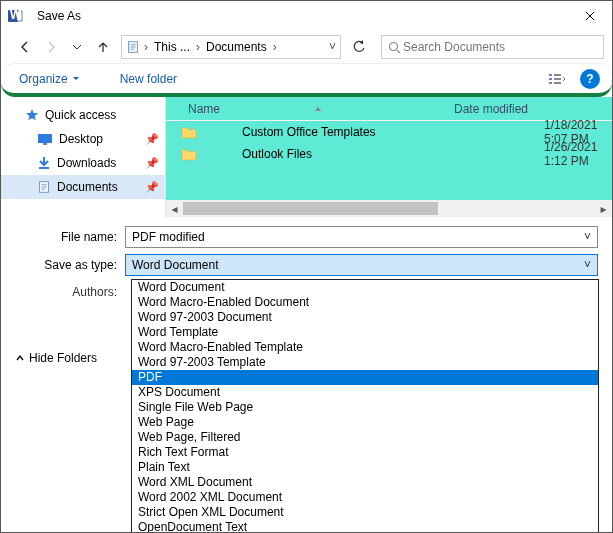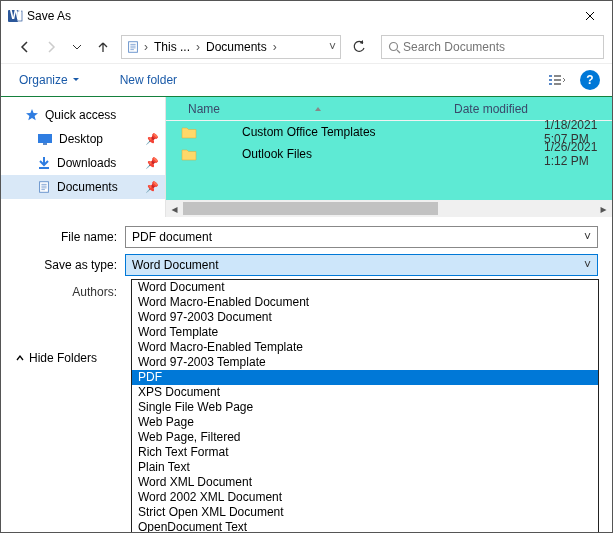--- a/index.html
+++ b/index.html
@@ -1,30 +1,30 @@
 <!DOCTYPE html>
 <html><head>
 <meta charset="utf-8">
 <style>
   * { box-sizing: border-box; font-family: "Segoe UI", Arial, sans-serif; font-size: 12px; }
   body { margin: 0; width: 613px; height: 533px; background: #fff; }
   .window { width: 613px; height: 533px; border: 1px solid #555; position: relative; background: #fff; overflow: hidden; }
   .titlebar { height: 30px; display: flex; align-items: center; padding: 0 0 0 6px; }
-  .titlebar .title { margin-left: 4px; color: #000; }
+  .titlebar .title { margin-left: 14px; color: #000; }
   .close-btn { width: 45px; height: 30px; display: flex; align-items: center; justify-content: center; margin-left: auto; }
   .navbar { height: 32px; display: flex; align-items: center; padding: 4px 8px 4px 12px; gap: 2px; }
   .nav-btn { width: 24px; height: 24px; display: flex; align-items: center; justify-content: center; color: #333; }
   .nav-btn.disabled { color: #bbb; }
   .path-box { flex: 0 0 auto; display: flex; align-items: center; height: 24px; border: 1px solid #ccc; margin: 0 4px; padding: 0 4px; width: 220px; }
   .path-box .crumb { padding: 0 2px; white-space: nowrap; }
   .path-box .chev { color: #555; padding: 0 4px; }
   .refresh { width: 24px; height: 24px; display: flex; align-items: center; justify-content: center; color: #333; }
   .search-box { flex: 1; height: 24px; border: 1px solid #ccc; margin-left: 8px; display: flex; align-items: center; color: #888; padding: 0 6px; }
   .search-box input { border: none; outline: none; flex: 1; color: #333; background: transparent; }
-  .toolbar { height: 34px; border-top: 1px solid #eee; border-bottom: 1px solid #15803d; display: flex; align-items: center; padding: 0 12px; }
+  .toolbar { height: 34px; border-top: 1px solid #eee; border-bottom: 4px solid #15803d; display: flex; align-items: center; padding: 0 12px; border-radius: 14px; }
   .tool-item { color: #1a5aa8; padding: 4px 6px; display: flex; align-items: center; gap: 4px; }
   .spacer { flex: 1; }
   .view-btn { width: 34px; height: 22px; border: 1px solid transparent; display:flex;align-items:center;justify-content:center;color:#333;margin-right:6px;}
   .help-btn { width: 20px; height: 20px; background: #0078d7; color: #fff; border-radius: 50%; display: flex; align-items: center; justify-content: center; font-weight: bold; font-size: 12px; }
   .body { display: flex; height: 120px; }
   .nav-pane { width: 164px; padding: 6px 0 0 0; position: relative; display:flex;flex-direction:column;}
   .nav-item { height: 24px; display: flex; align-items: center; padding-left: 24px; gap: 6px; position: relative; }
   .nav-item .pin { position: absolute; right: 6px; color: #888; font-size: 11px; }
   .nav-item.active { background: #d9e8f7; }
   .list-pane { flex: 1; display: flex; flex-direction: column; background: #5eead4; position:relative;}
@@ -220,21 +220,21 @@
           </div>
         <div class="arrow" style="right:0">▸</div>
       </div>
     </div>
   </div>
 
   <div class="form">
     <div class="form-row">
       <div class="label">File name:</div>
       <div class="field">
-        <span>PDF document</span>
+        <span>PDF modified</span>
         <span class="dd-chev">˅</span>
       </div>
     </div>
     <div class="form-row">
       <div class="label">Save as type:</div>
       <div class="field dropdown">
         <span>Word Document</span>
         <span class="dd-chev">˅</span>
       </div>
     </div>

